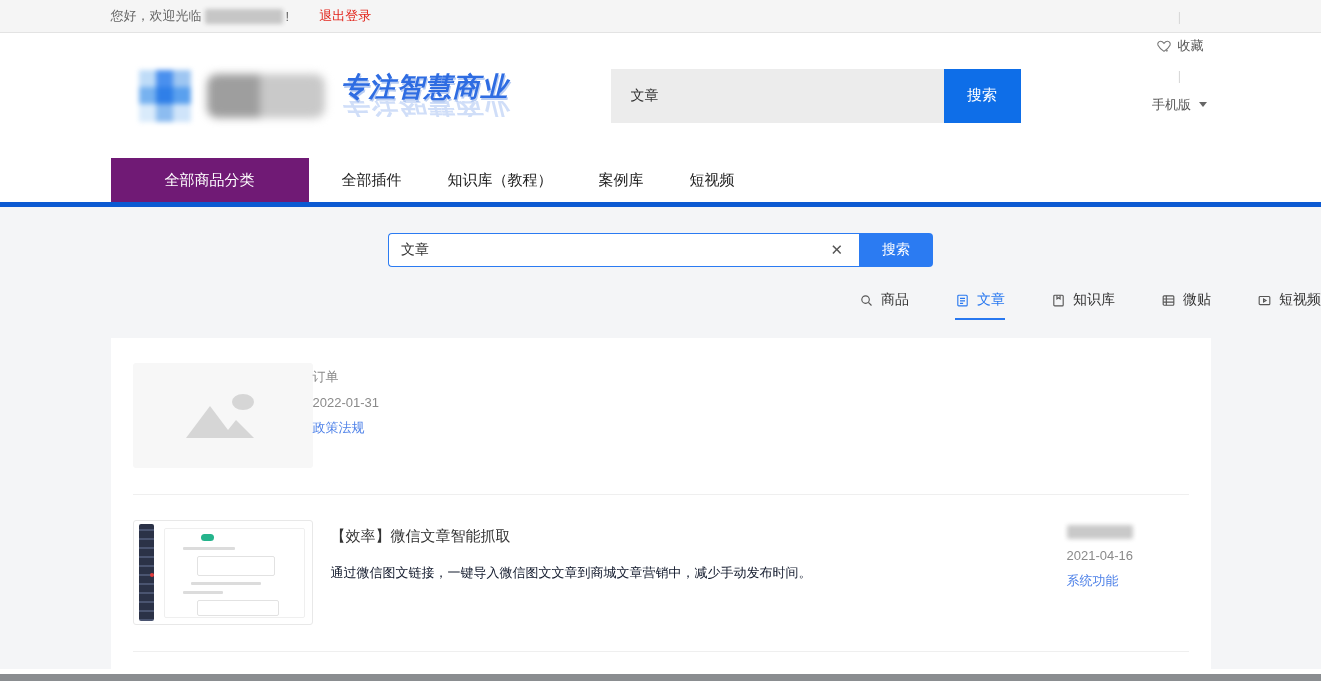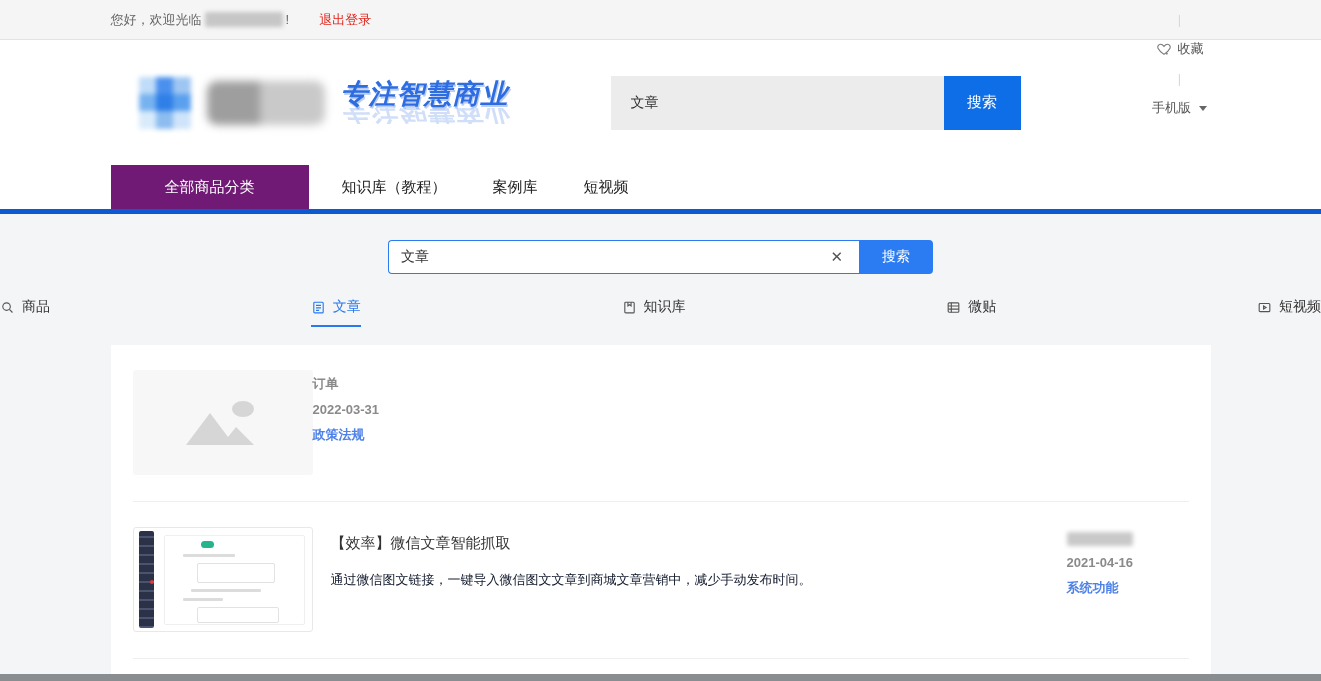--- a/index.html
+++ b/index.html
@@ -4,21 +4,21 @@
 <style>
   * { box-sizing: border-box; margin: 0; padding: 0; }
   html,body { width:1321px; height:681px; }
   body {
     font-family: "Liberation Sans", "DejaVu Sans", sans-serif;
     background:#fff; color:#333; overflow:hidden; position:relative;
   }
   .container { width:1100px; margin:0 auto; }
 
   
-  .topbar { height:40px; background:#f5f5f5; border-bottom:1px solid #e3e3e3; font-size:13px; color:#666; }
+  .topbar { height:33px; background:#f5f5f5; border-bottom:1px solid #e3e3e3; font-size:13px; color:#666; }
   .topbar-inner { height:100%; display:flex; align-items:center; justify-content:space-between; }
   .topbar-left { display:flex; align-items:center; gap:30px; }
   .greet { display:flex; align-items:center; }
   .blur-chip { display:inline-block; width:78px; height:15px; background:#c6c6c6; border-radius:2px; filter:blur(2px); margin:0 3px; }
   .logout { color:#e2231a; cursor:pointer; text-decoration:none; }
   .topbar-right { display:flex; align-items:center; gap:13px; color:#555;flex-direction:column; }
   .tb-link { display:flex; align-items:center; gap:6px; cursor:pointer; }
   .tb-link svg { stroke:#777; }
   .sep { color:#d8d8d8; }
   .caret { width:0; height:0; border-left:4px solid transparent; border-right:4px solid transparent; border-top:5px solid #666; margin-left:2px; }
@@ -50,42 +50,42 @@
   .nav-item.active { width:198px; justify-content:center; padding:0; background:#701a75; color:#fff; margin-right:10px; }
 
   
   .content { height:462px; background:#f4f5f7; padding-top:26px; }
   .search-row { width:545px; margin:0 auto; display:flex; height:34px; }
   .search-input-wrap { flex:1; display:flex; align-items:center; background:#fff; border:1px solid #2b7bf2; border-right:none; border-radius:4px 0 0 4px; padding:0 12px; }
   .search-input-wrap input { flex:1; border:none; outline:none; font-size:14px; color:#333; }
   .clear-x { color:#555; font-size:15px; cursor:pointer; padding:0 4px; }
   .search-btn { width:74px; border:none; background:#2b7bf2; color:#fff; font-size:14px; border-radius:0 4px 4px 0; cursor:pointer; }
 
-  .tabs { display:flex; justify-content:space-between; gap:46px; margin-top:24px; font-size:14px; color:#333; }
+  .tabs { display:flex; justify-content:flex-end; gap:46px; margin-top:24px; font-size:14px; color:#333; }
   .tab { display:flex; align-items:center; gap:7px; padding-bottom:9px; border-bottom:2px solid transparent; cursor:pointer; }
   .tab svg { stroke:#555; }
   .tab.active { color:#2878f0; border-bottom-color:#2878f0; }
   .tab.active svg { stroke:#2878f0; }
 
   .card { background:#fff; margin-top:18px; }
   .result-row { display:flex; padding:25px 22px 26px; }
   .thumb { width:180px; height:105px; flex:none; border-radius:3px; }
   .thumb-placeholder { background:#f7f7f7; display:flex; align-items:center; justify-content:center; }
   .thumb-shot { background:#fff; border:1px solid #e8e8e8; position:relative; overflow:hidden; }
   .shot-side { position:absolute; left:5px; top:3px; bottom:3px; width:15px; border-radius:2px;
     background:repeating-linear-gradient(#2b3247 0 5px, #4a5470 5px 7px, #2b3247 7px 9px); background-color:#2b3247; }
   .shot-dot { position:absolute; left:16px; top:52px; width:4px; height:4px; border-radius:50%; background:#e23c3c; }
   .shot-main { position:absolute; left:30px; top:7px; right:7px; bottom:6px; background:#fff; border:1px solid #efefef; border-radius:2px; padding:5px 8px; }
   .shot-toggle { width:13px; height:7px; border-radius:4px; background:#25b48c; margin-left:28px; }
   .shot-line { height:3px; background:#dcdcdc; border-radius:1px; margin-top:6px; }
   .shot-box { border:1px solid #e2e2e2; border-radius:2px; margin-top:6px; margin-left:24px; }
   .row-main { flex:1; padding:7px 0 0 18px; min-width:0; }
   .row-title { font-size:15px; color:#333; cursor:pointer; }
   .row-desc { font-size:13px; color:#0f172a; margin-top:17px; line-height:1.6; }
-  .row-side { width:122px; flex:none; padding-top:5px; display:flex; flex-direction:column; align-items:flex-start; gap:9px; font-size:13px; color:#8a8a8a;font-weight:bold; }
+  .row-side { width:122px; flex:none; padding-top:5px; display:flex; flex-direction:column; align-items:flex-start; gap:9px; font-size:13px; color:#8a8a8a; }
   .side-tag { color:#4f82e8; cursor:pointer; }
   .side-blur { width:66px; height:14px; background:#c9c9c9; border-radius:2px; filter:blur(2px); }
   .divider { height:1px; background:#efefef; margin:0 22px; }
 
   .pagination { display:flex; justify-content:center; align-items:center; padding:39px 0 25px; font-size:13px; color:#606266; }
 
   .bottom-strip { position:absolute; left:0; right:0; bottom:0; height:7px; background:#8a8d90; }
 </style>
 </head>
 <body>
@@ -157,20 +157,21 @@
     <div class="header-search">
       <input type="text" value="文章" style="">
       <button>搜索</button>
     </div>
   </div>
 </div>
 
 <div class="nav">
   <div class="container nav-inner">
     <div class="nav-item active">全部商品分类</div>
+    <div class="nav-item">全部插件</div>
     <div class="nav-item">知识库（教程）</div>
     <div class="nav-item">案例库</div>
     <div class="nav-item">短视频</div>
   </div>
 </div>
 
 <div class="content">
 
   <div class="search-row">
     <div class="search-input-wrap">
@@ -222,21 +223,21 @@
 
     <div class="result-row">
       <div class="thumb thumb-placeholder">
         <svg width="78" height="48" viewBox="0 0 78 48" fill="#d6d6d6">
             <ellipse cx="59" cy="10" rx="11" ry="8"></ellipse>
             <path d="M2 46 L26 14 L44 38 L52 28 L70 46 Z"></path>
           </svg>
       </div>
       <div class="row-side">
         <span>订单</span>
-        <span>2022-03-31</span>
+        <span>2022-01-31</span>
         <span class="side-tag">政策法规</span>
       </div>
     </div>
 
     <div class="divider"></div>
 
     <div class="result-row">
       <div class="thumb thumb-shot">
         <span class="shot-side"></span>
         <span class="shot-dot"></span>

